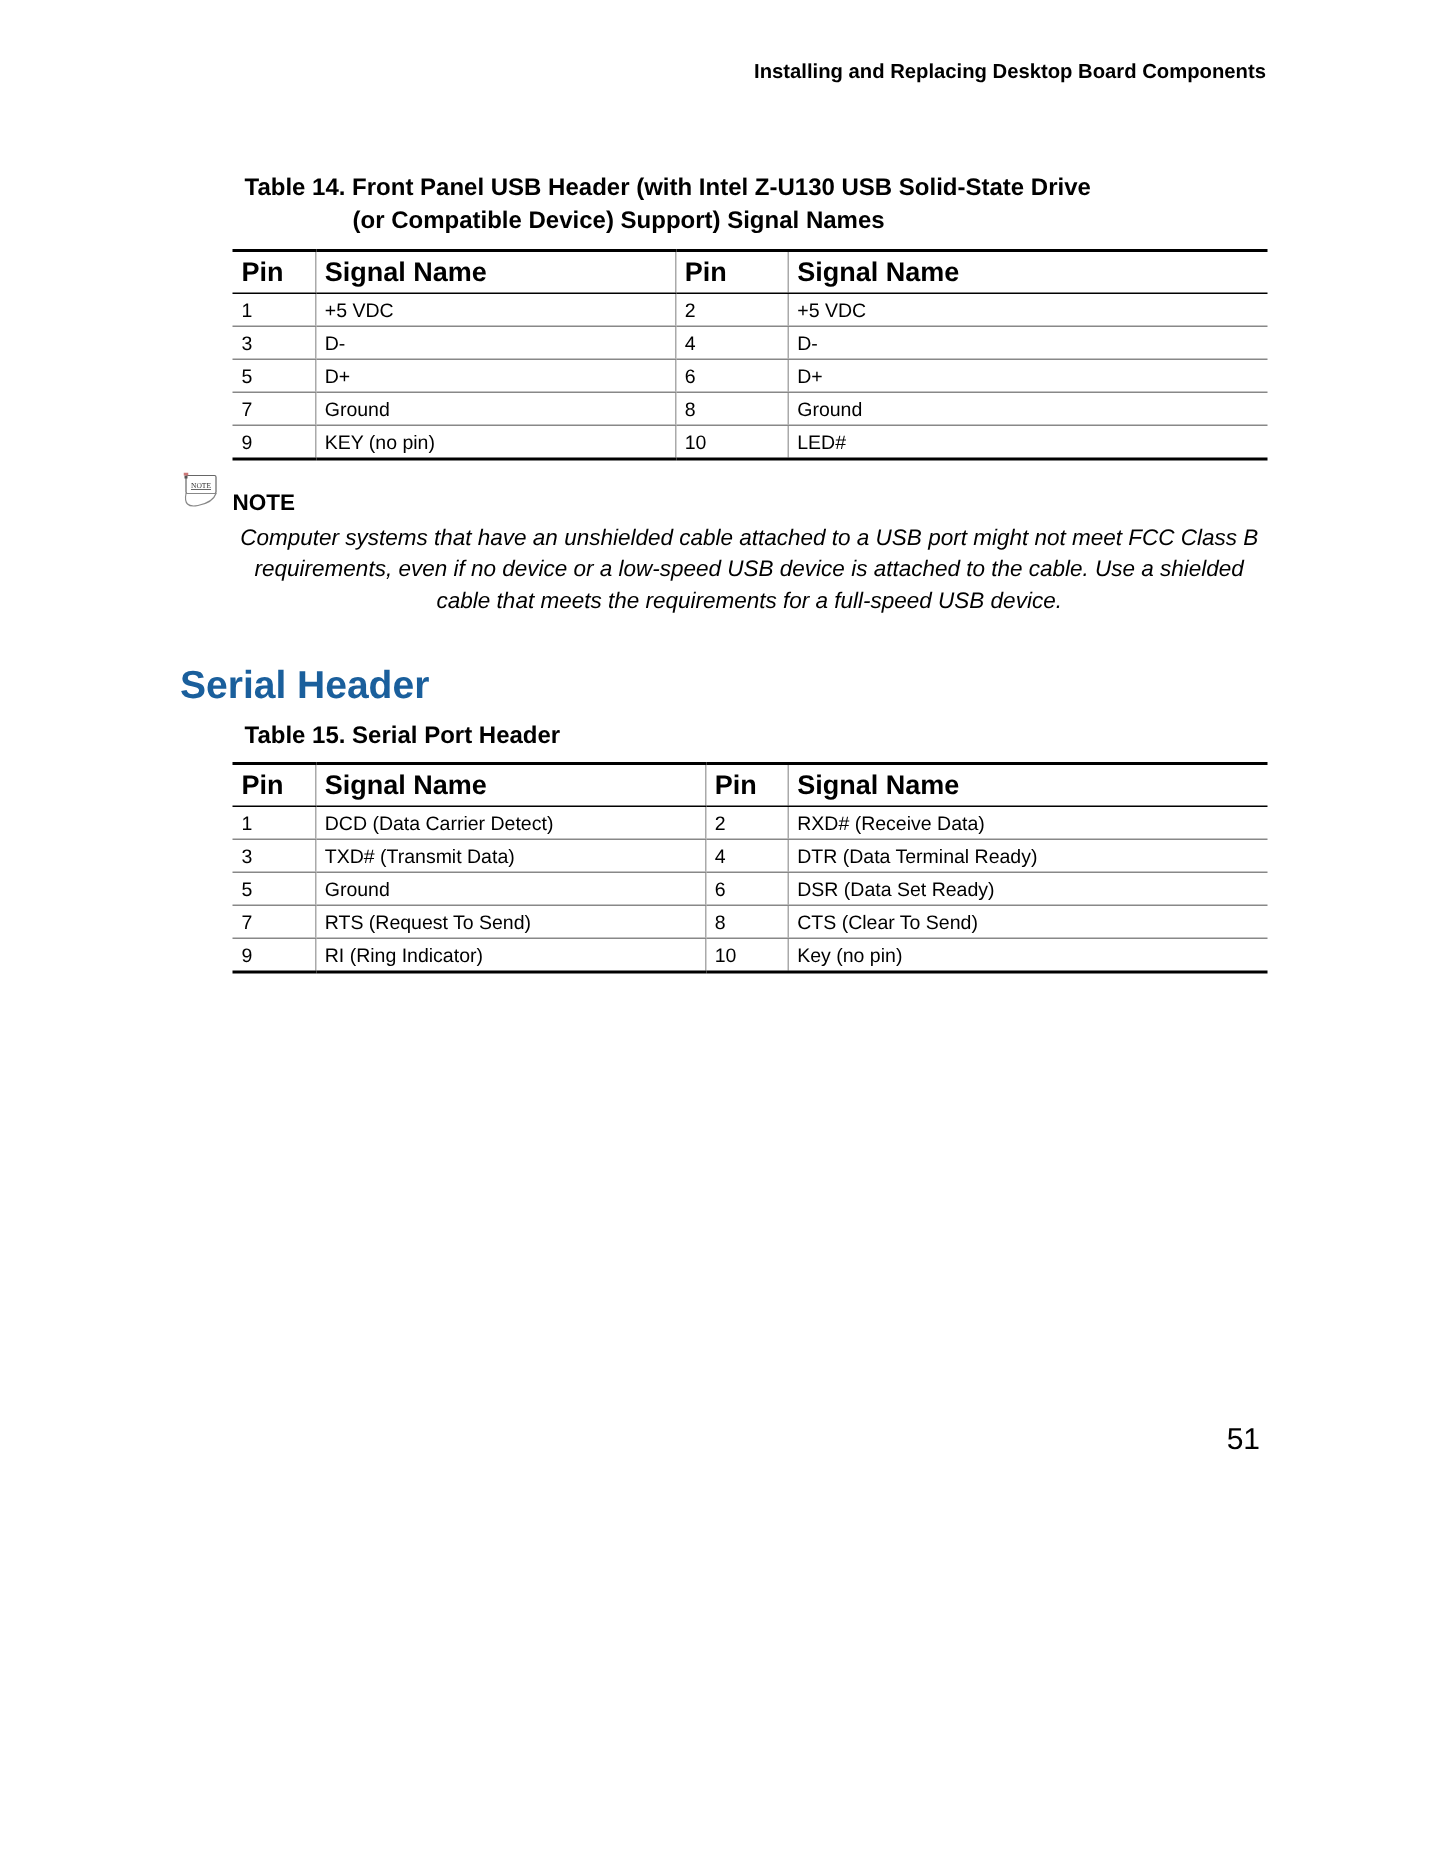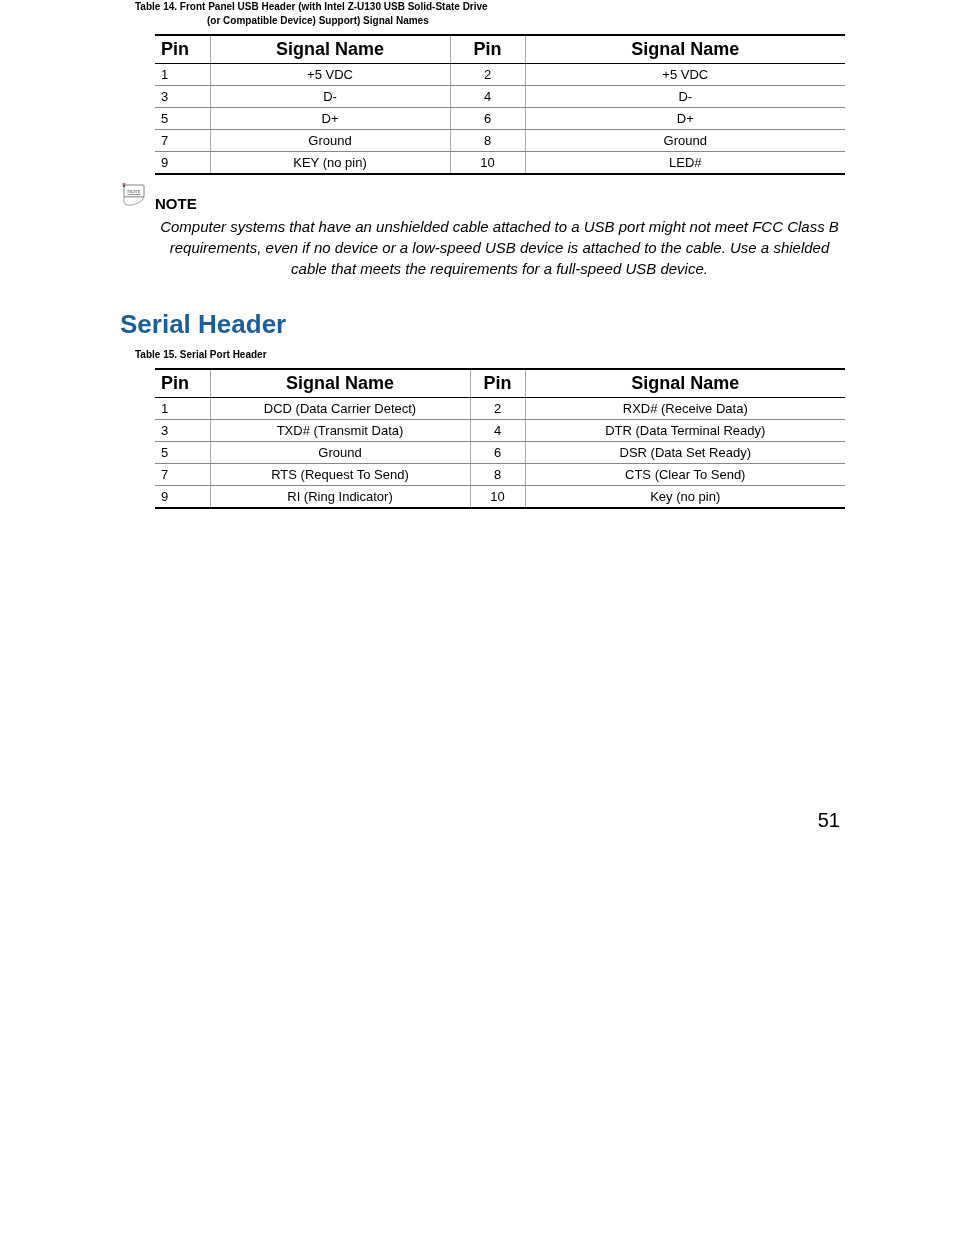--- a/index.html
+++ b/index.html
@@ -23,22 +23,22 @@
     margin-bottom: 60px;
   }
   .body-para {
     margin-left: 35px;
     font-size: 15px;
     line-height: 1.4;
     margin-bottom: 18px;
   }
   .table-caption {
     font-weight: bold;
-    font-size: 10px;
-    margin-left: 15px;
+    font-size: 16px;
+    margin-left: 43px;
     margin-bottom: 6px;
     line-height: 1.4;
   }
   .table-caption .indent2 {
     display: block;
     padding-left: 72px;
   }
   table.pin-table {
     border-collapse: collapse;
     width: 690px;
@@ -64,21 +64,20 @@
     border-top: 1px solid #888;
     border-bottom: 1px solid #888;
   }
   table.pin-table tr:last-child td {
     border-bottom: 2px solid #000;
   }
   
   table.pin-table th + th,
   table.pin-table td + td {
     border-left: 1px solid #aaa;
-    text-align: center;
   }
   table.pin-table col.pin-col { width: 55px; }
   table.pin-table col.sig-col-a { width: 240px; }
   table.pin-table col.pin-col-b { width: 75px; }
   table.pin-table col.sig-col-b { width: auto; }
   .note-block {
     margin-left: 35px;
     margin-top: 14px;
     margin-bottom: 30px;
     position: relative;
@@ -112,20 +111,21 @@
     font-size: 20px;
     margin-top: 300px;
     padding-right: 4px;
   }
 </style>
 </head>
 <body>
 
 <div class="page">
 
+  <div class="running-header">Installing and Replacing Desktop Board Components</div>
 
 
   <div class="table-caption">
     <span>Table 14.  Front Panel USB Header (with Intel Z-U130 USB Solid-State Drive</span>
     <span class="indent2">(or Compatible Device) Support) Signal Names</span>
   </div>
 
   <table class="pin-table">
     <colgroup>
       <col class="pin-col">

